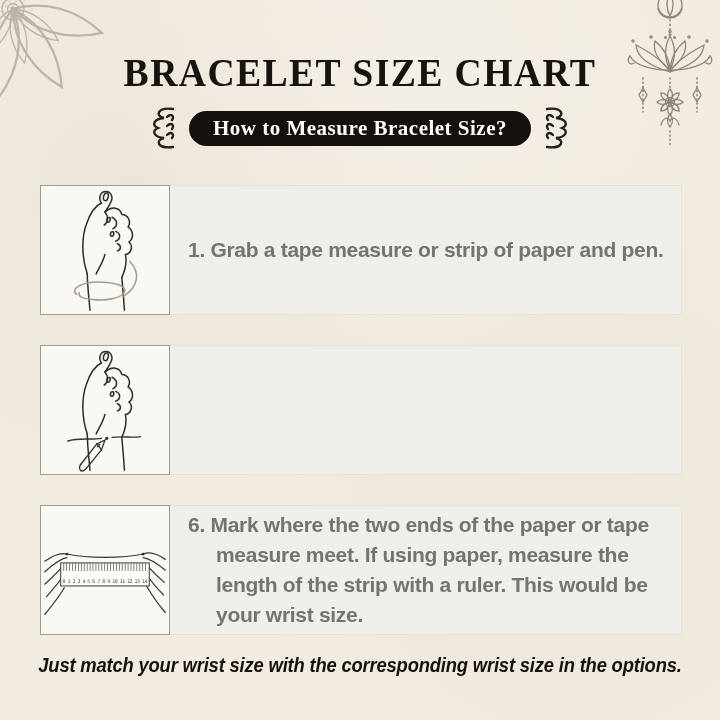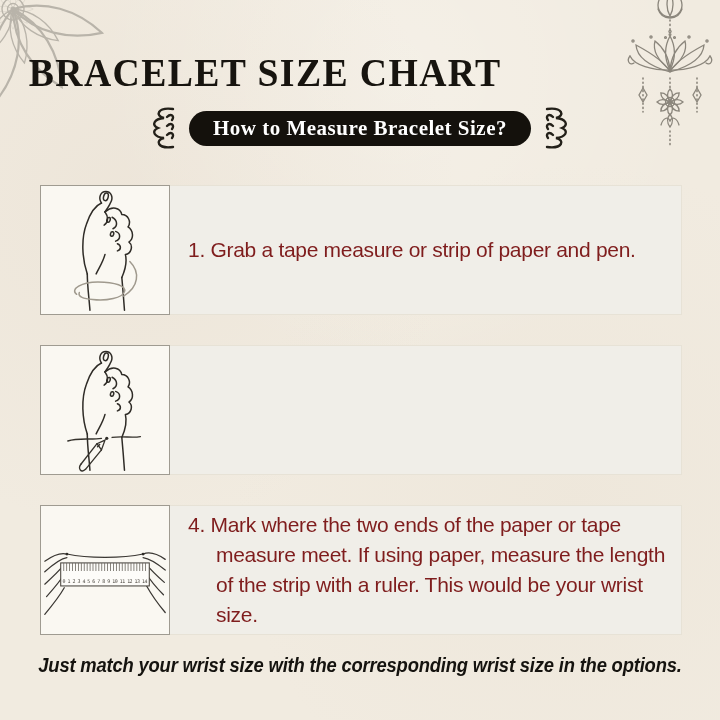--- a/index.html
+++ b/index.html
@@ -8,21 +8,21 @@
     background:#f1ebe0;
     background-image:
       radial-gradient(circle at 18% 28%, rgba(214,196,176,.14), transparent 42%),
       radial-gradient(circle at 80% 70%, rgba(218,204,184,.12), transparent 45%),
       radial-gradient(circle at 55% 10%, rgba(255,255,252,.25), transparent 40%);
     font-family:"Liberation Sans",sans-serif;color:#1b1917;
   }
   .deco{position:absolute;pointer-events:none;}
   .deco-mandala{top:0;left:0;}
   .deco-lotus{top:0;left:620px;}
-  .header{position:absolute;top:0;left:0;right:0;}
+  .header{position:absolute;top:0;left:0;right:0;text-align:center;}
   .title{
     margin:49px 0 0;font-family:"Liberation Serif","DejaVu Serif",serif;
     font-weight:700;font-size:41px;line-height:46px;letter-spacing:1.5px;
     color:#17140f;transform:scaleX(.92);transform-origin:center;white-space:nowrap;
   }
   .banner-row{margin-top:11px;display:flex;justify-content:center;align-items:center;gap:13px;}
   .pill{
     background:#14110c;color:#ffffff;border-radius:18px;height:35px;line-height:35px;
     padding:0 24px;font-family:"Liberation Serif","DejaVu Serif",serif;font-weight:700;
     font-size:21px;letter-spacing:.5px;white-space:nowrap;
@@ -34,21 +34,21 @@
     display:flex;align-items:center;height:130px;margin-bottom:30px;
     background:#f0eee8;border:1px solid #e7e2d6;box-sizing:border-box;
   }
   .step-figure{
     flex:none;width:130px;height:130px;margin:-1px 0 -1px -1px;box-sizing:border-box;
     background:#faf8f2;border:1px solid #9f9b91;
     display:flex;align-items:center;justify-content:center;
   }
   .step-text{
     flex:1;margin:0;padding:0 2px 0 46px;text-indent:-28px;
-    font-size:21px;font-weight:400;line-height:30px;letter-spacing:-.3px;color:#7f1d1d;
+    font-size:21px;font-weight:700;line-height:30px;letter-spacing:-.3px;color:#737373;
   }
   .footer{position:absolute;top:648px;left:0;right:0;text-align:center;font-style:italic;}
   .footer p{
     margin:0;font-size:20px;font-weight:700;line-height:34px;letter-spacing:-.2px;
     color:#15130f;transform:scaleX(.92);transform-origin:center;white-space:nowrap;
   }
 </style>
 </head>
 <body>
 
@@ -222,21 +222,21 @@
             <path d="M138,118 C128,106 122,97 117,88"></path>
           </g>
           <rect x="20" y="62" width="100" height="26" fill="#fdfcf9" stroke="#4a463f" stroke-width="1.2"></rect>
           <line x1="23" y1="66.5" x2="117" y2="66.5" stroke="#6a665e" stroke-width="9" stroke-dasharray="0.9,2.4"></line>
           <text x="22" y="84.5" font-size="5.6" fill="#4a463f" textLength="96" font-family="DejaVu Sans Mono, monospace">0 1 2 3 4 5 6 7 8 9 10 11 12 13 14</text>
           <path d="M27,52 C50,57 90,57 113,52" stroke="#3a3733" fill="none" stroke-width="1.3"></path>
           <circle cx="27" cy="52" r="1.6" fill="#2f2c27"></circle>
           <circle cx="113" cy="52" r="1.6" fill="#2f2c27"></circle>
         </svg>
       </div>
-      <p class="step-text">4. Mark where the two ends of the paper or tape measure meet. If using paper, measure the length of the strip with a ruler. This would be your wrist size.</p>
+      <p class="step-text">6. Mark where the two ends of the paper or tape measure meet. If using paper, measure the length of the strip with a ruler. This would be your wrist size.</p>
     </section>
 
   </div>
 
   <div class="footer">
     <p>Just match your wrist size with the corresponding wrist size in the options.</p>
   </div>
 
 </div>
 

